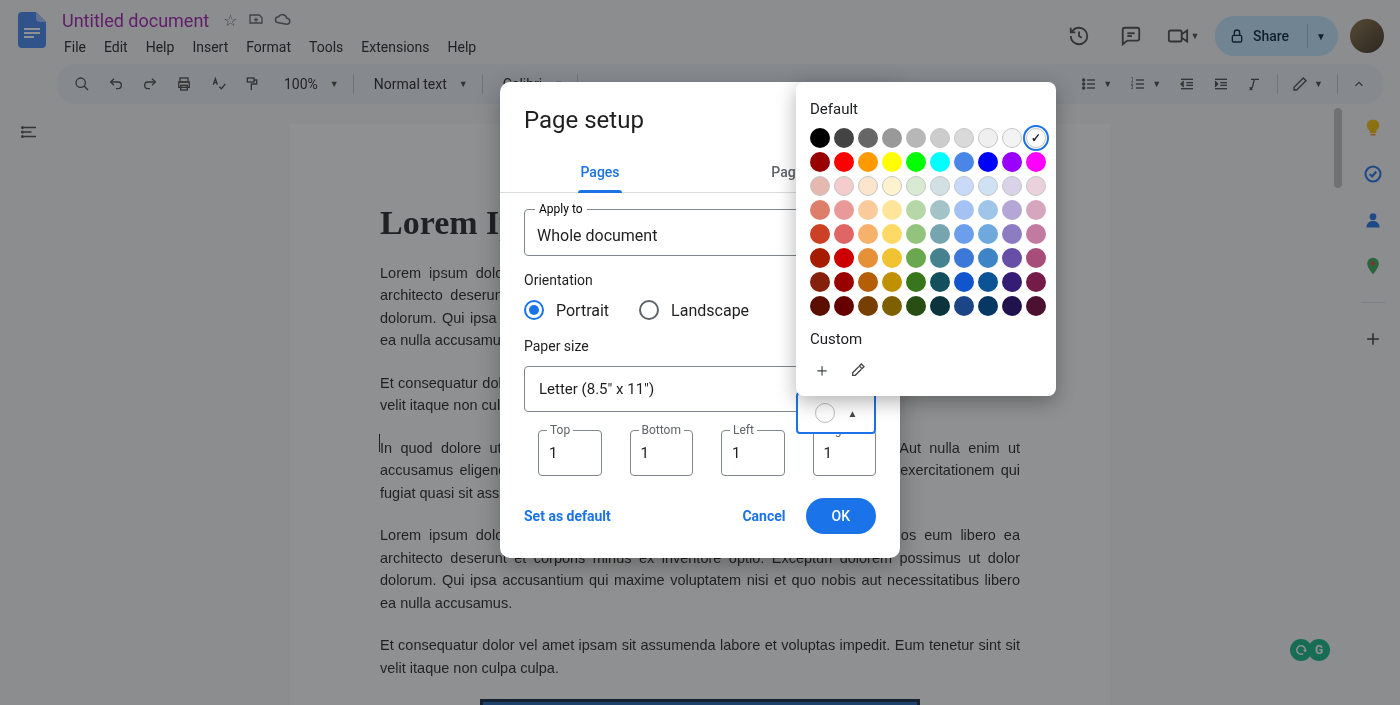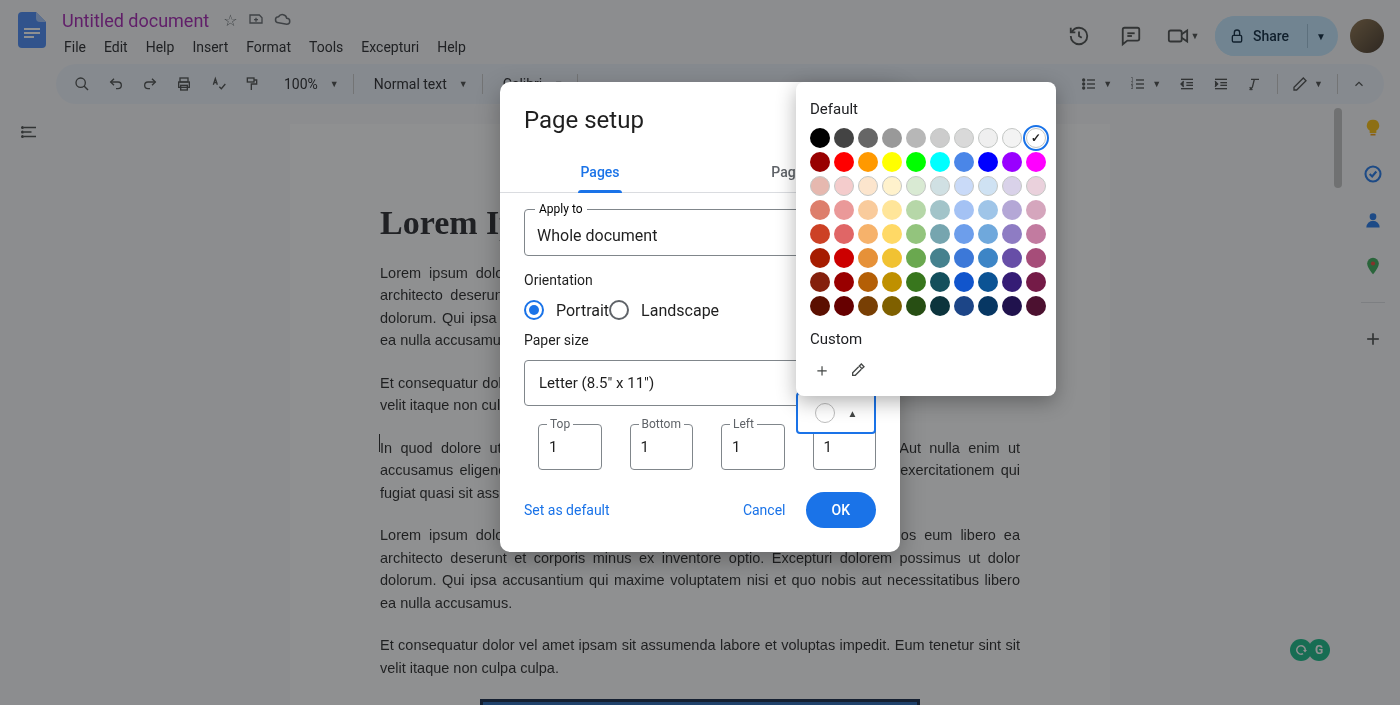--- a/index.html
+++ b/index.html
@@ -55,35 +55,35 @@
 .dialog { position: absolute; z-index: 10; left: 500px; top: 82px; width: 400px; background: #fff; border-radius: 10px; box-shadow: 0 8px 24px rgba(0,0,0,0.28); padding: 24px 24px 24px; }
 .dialog h2 { font-size: 24px; font-weight: 400; color: #1f1f1f; margin-bottom: 20px; }
 .tabs { display: flex; border-bottom: 1px solid #dadce0; margin: 0 -24px 16px; }
 .tab { flex: 1; text-align: center; padding: 10px 0 12px; font-size: 14px; color: #5f6368; cursor: pointer; position: relative; font-weight: 500;}
 .tab.active { color: #1a73e8; }
 .tab.active::after { content:""; position:absolute; bottom:-1px; left:50%; transform:translateX(-50%); width: 44px; height: 3px; background:#1a73e8; border-radius: 3px 3px 0 0;}
 .field-box { border: 1px solid #80868b; border-radius: 4px; padding: 16px 12px 10px; position: relative; margin-bottom: 16px;}
 .field-label-float { position:absolute; top:-8px; left:10px; background:#fff; padding:0 4px; font-size:12px; color:#000000;}
 .field-value { font-size: 16px; color: #1f1f1f; }
 .section-label { font-size: 14px; color: #1f1f1f; margin: 6px 0 12px; }
-.radio-row { display: flex; align-items: flex-end; margin-bottom: 12px;}
+.radio-row { display: flex; gap: 30px; align-items: flex-end; margin-bottom: 18px;}
 .radio-item { display: flex; align-items: center; gap: 12px; font-size: 16px; color:#1f1f1f; cursor:pointer;}
 .radio-outer { width: 20px; height: 20px; border: 2px solid #5f6368; border-radius: 50%; display:flex; align-items:center; justify-content:center;}
 .radio-outer.sel { border-color: #1a73e8; }
 .radio-inner { width: 10px; height: 10px; background: #1a73e8; border-radius: 50%; }
 .select-box { border:1px solid #80868b; border-radius:4px; height:46px; display:flex; align-items:center; justify-content:space-between; padding: 0 14px; font-size:15px; color:#1f1f1f; margin-bottom:18px; cursor:pointer;}
 .select-caret { font-size: 10px; color:#444746;}
 .color-btn { position: absolute; left: 796px; top: 392px; z-index: 10; width: 80px; height: 42px; border: 2px solid #1a73e8; border-radius: 4px; background:#fff; display:flex; align-items:center; justify-content:space-around; padding: 0 10px;}
 .color-swatch { width: 20px; height: 20px; border: 1px solid #bdbdbd; border-radius: 50%; background:#fff;}
 .margins-row { display: flex; gap: 14px; margin-bottom: 22px;}
 .margin-box { flex:1; border:1px solid #80868b; border-radius:4px; position:relative; height:46px; display:flex; align-items:center; padding: 0 10px; margin-left: 14px;}
 .margin-label { position:absolute; top:-8px; left:8px; background:#fff; padding:0 3px; font-size:12px; color:#5f6368;}
 .margin-value { font-size:15px; color:#1f1f1f;}
 .dialog-actions { display:flex; align-items:center; gap: 20px; }
-.link-btn { color:#1a73e8; font-size:14px; font-weight:400; cursor:pointer; }
+.link-btn { color:#1a73e8; font-size:14px; font-weight:700; cursor:pointer; }
 .spacer { flex:1; }
 .ok-btn { background:#1a73e8; color:#fff; border:none; border-radius:40px; height:36px; padding: 0 26px; font-size:14px; font-weight:500; cursor:pointer;}
 
 
 .picker { position:absolute; z-index:20; left: 796px; top: 82px; width: 260px; background:#fff; border-radius: 8px; box-shadow: 0 6px 20px rgba(0,0,0,0.3); padding: 18px 14px 14px;}
 .picker-title { font-size: 15px; color:#202124; margin-bottom: 10px;}
 .color-grid { display:grid; grid-template-columns: repeat(10, 20px); gap: 4px; margin-bottom: 14px; justify-content: start;}
 .color-cell { width: 20px; height: 20px; border-radius: 50%; cursor:pointer; position:relative;}
 .color-cell.bordered { border: 1px solid #c4c7c5; }
 .color-cell.selected { outline: 2px solid #1a73e8; outline-offset: 1px; }
@@ -121,21 +121,21 @@
             </svg></span>
       </div>
     </div>
     <div class="menu-row">
       <span>File</span>
       <span>Edit</span>
       <span>Help</span>
       <span>Insert</span>
       <span>Format</span>
       <span>Tools</span>
-      <span>Excepturi</span>
+      <span>Extensions</span>
       <span>Help</span>
     </div>
   </div>
   <div class="header-right">
     <div class="hr-icon">
         <svg width="22" height="22" viewBox="0 0 24 24" fill="none" stroke="#444746" stroke-width="2">
           <path d="M3 12a9 9 0 109-9 9 9 0 00-8 5M3 3v5h5"></path>
           <path d="M12 7v5l3 2"></path>
         </svg>
       </div>

